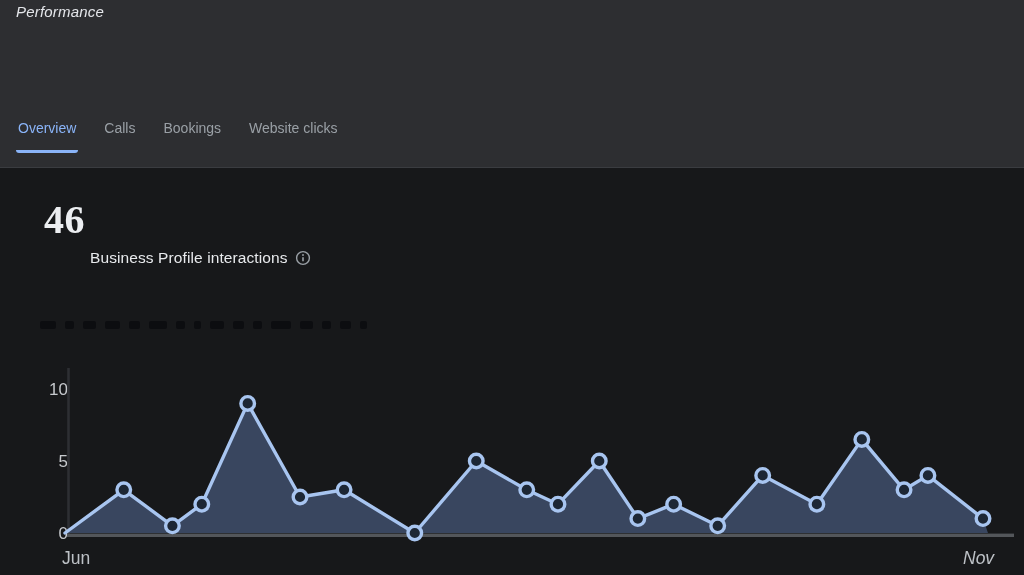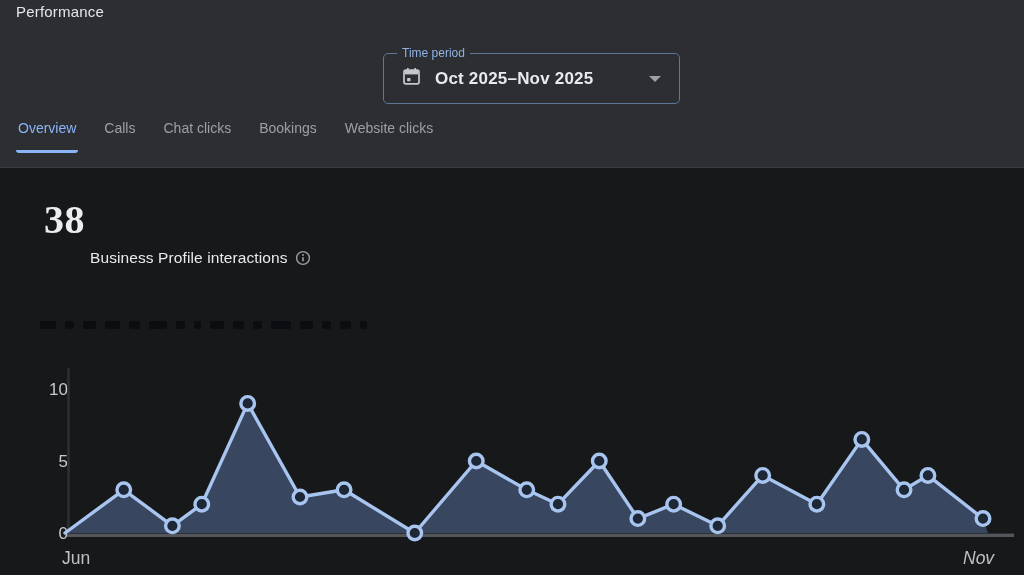--- a/index.html
+++ b/index.html
@@ -4,21 +4,21 @@
 <style>
   * { margin:0; padding:0; box-sizing:border-box; }
   html,body { width:1024px; height:575px; overflow:hidden; background:#17181a;
               font-family:"Liberation Sans", sans-serif; }
   .stage { position:relative; width:1024px; height:575px; background:#17181a; }
 
   
   .header { position:absolute; left:0; top:0; width:1024px; height:168px;
             background:#2d2e31; border-bottom:1px solid #3a3c40; }
   .page-title { position:absolute; left:16px; top:3px; font-size:15px; font-weight:500;
-                color:#e4e6ea; letter-spacing:.2px; }
+                color:#e4e6ea; letter-spacing:.2px;font-style:italic; }
 
   
   .tp-field { position:absolute; left:383px; top:53px; width:297px; height:51px;
               border:1px solid #5f7799; border-radius:5px; cursor:pointer; }
   .tp-label { position:absolute; left:13px; top:-8px; padding:0 5px; background:#2d2e31;
               font-size:12px; color:#8fb1e3; }
   .tp-row { display:flex; align-items:center; height:100%; padding:0 18px 0 17px; }
   .tp-value { font-size:17px; font-weight:700; color:#e8eaed; margin-left:13px; letter-spacing:.2px; }
   .tp-caret { margin-left:auto; width:0; height:0; border-left:6px solid transparent;
               border-right:6px solid transparent; border-top:6.5px solid #9aa0a6; }
@@ -55,47 +55,30 @@
   .chart-svg { position:absolute; left:0; top:365px; }
 </style>
 </head>
 <body>
 
 <div class="stage">
 
   <div class="header">
     <div class="page-title">Performance</div>
 
-    <div class="tp-field">
-      <span class="tp-label">Time period</span>
-      <div class="tp-row">
-        <span class="icon">
-          <svg width="21" height="21" viewBox="0 0 21 21">
-            <rect x="3" y="4.2" width="15" height="13.6" rx="1.8" fill="none" stroke="#c4c7cb" stroke-width="1.7"></rect>
-            <rect x="3.8" y="5" width="13.4" height="3.4" fill="#c4c7cb"></rect>
-            <line x1="6.8" y1="2" x2="6.8" y2="5" stroke="#c4c7cb" stroke-width="1.7"></line>
-            <line x1="14.2" y1="2" x2="14.2" y2="5" stroke="#c4c7cb" stroke-width="1.7"></line>
-            <rect x="6.1" y="12" width="3.4" height="3.2" rx="0.6" fill="#c4c7cb"></rect>
-          </svg>
-        </span>
-        <span class="tp-value">Oct 2025–Nov 2025</span>
-        <span class="tp-caret"></span>
-      </div>
-    </div>
 
     <div class="tabs">
       <div class="tab active">Overview</div>
       <div class="tab">Calls</div>
-      <div class="tab">Chat clicks</div>
       <div class="tab">Bookings</div>
       <div class="tab">Website clicks</div>
     </div>
   </div>
 
-  <div class="metric-value">38</div>
+  <div class="metric-value">46</div>
   <div class="metric-row">
     <span class="metric-label">Business Profile interactions</span>
     <span class="info-icon">
       <svg width="16" height="16" viewBox="0 0 16 16">
         <circle cx="8" cy="8" r="6.4" fill="none" stroke="#9aa0a6" stroke-width="1.4"></circle>
         <circle cx="8" cy="5" r="0.95" fill="#9aa0a6"></circle>
         <line x1="8" y1="7.2" x2="8" y2="11.3" stroke="#9aa0a6" stroke-width="1.6"></line>
       </svg>
     </span>
   </div>

